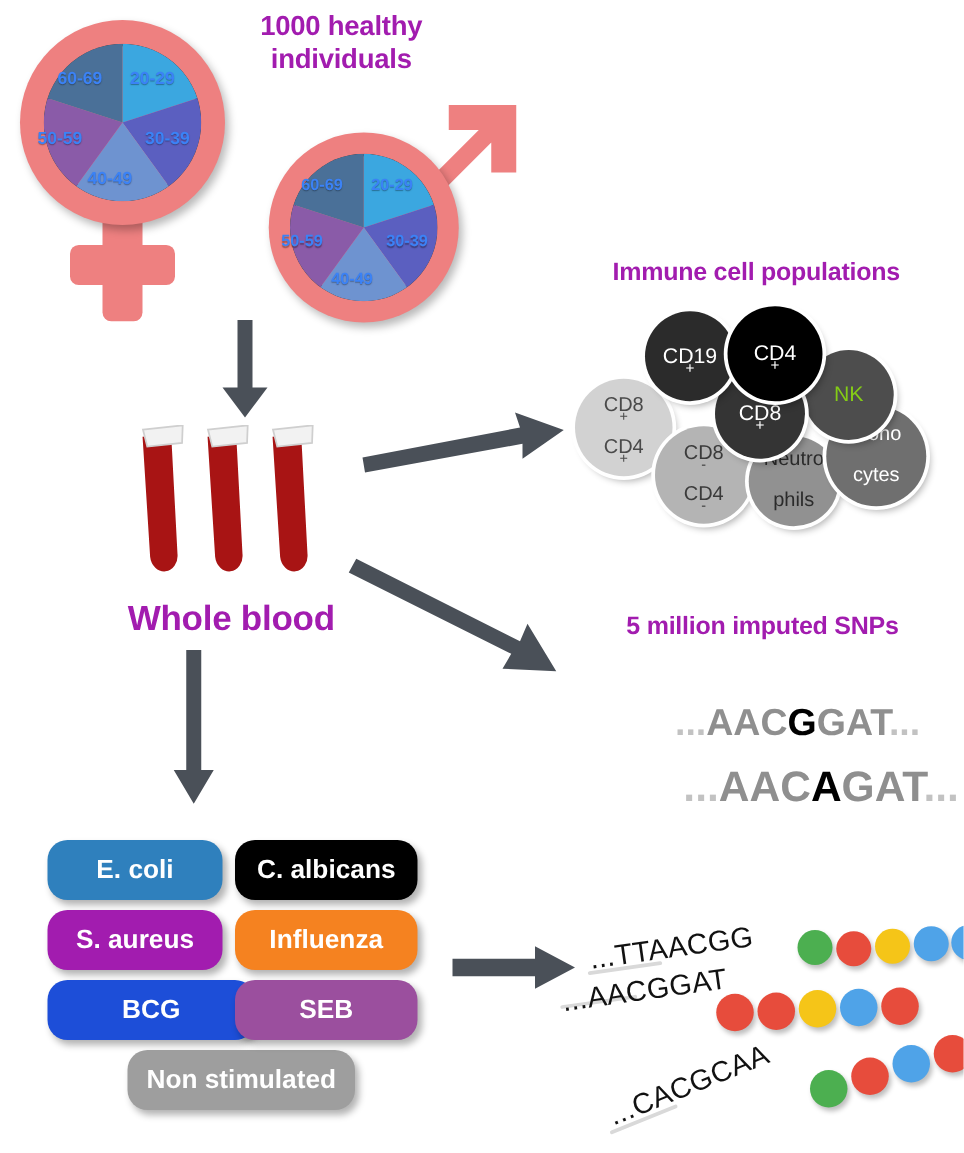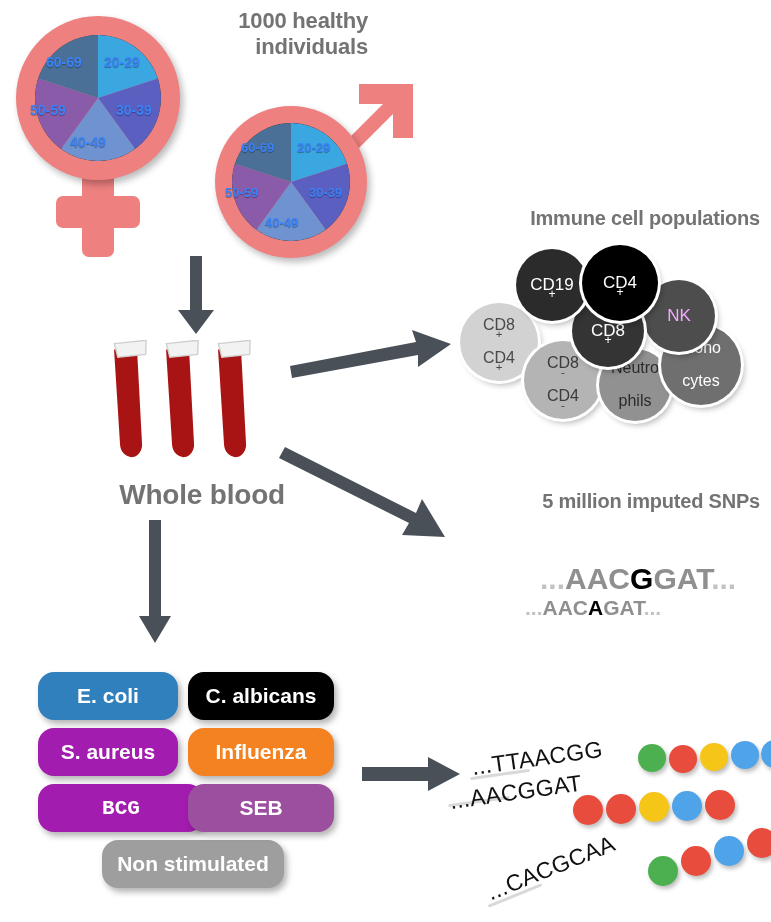--- a/index.html
+++ b/index.html
@@ -12,22 +12,22 @@
     position:relative;
     width:771px;height:922px;
     background:#ffffff;
     overflow:hidden;
   }
   .abs{position:absolute;}
 
   
   .heading{
     font-weight:bold;
-    color:#737373;
-    text-align:right;
+    color:#a21caf;
+    text-align:center;
     line-height:1.18;
     letter-spacing:-0.2px;
   }
 
   
   .sym-wrap{position:absolute;}
   .sym-ring{
     position:absolute;
     border-radius:50%;
     background:#ee8080;
@@ -244,21 +244,21 @@
       </div>
     </div>
 
     <div class="cell" style="left:201px;top:80px;width:80px;height:80px;background:#6f6f6f;color:#ffffff;font-size:16px;">
       <div>
         <span>Mono</span><br>
         <span>cytes</span>
       </div>
     </div>
 
-    <div class="cell" style="left:183px;top:35px;width:72px;height:72px;background:#4d4d4d;color:#f0abfc;font-size:17px;text-align:center;">
+    <div class="cell" style="left:183px;top:35px;width:72px;height:72px;background:#4d4d4d;color:#84cc16;font-size:17px;text-align:center;">
       <div>
         <span>NK</span>
       </div>
     </div>
 
     <div class="cell" style="left:112px;top:50px;width:72px;height:72px;background:#343434;color:#ffffff;font-size:17px;">
       <div>
         <span>CD8</span>
           <span class="sup">+</span>
       </div>
@@ -278,39 +278,39 @@
       </div>
     </div>
   </div>
 
   <div class="abs heading" style="left:460px;top:490px;width:300px;font-size:20px;">5 million imputed SNPs</div>
 
   <div class="abs" style="left:490px;top:528px;width:250px;height:86px;">
     <div class="snp-line" style="left:0px;top:0px;font-size:30px;">
       <span class="dim">...</span><span class="mid">AAC</span><span class="hit">G</span><span class="mid">GAT</span><span class="dim">...</span>
     </div>
-    <div class="snp-line" style="left:0px;top:44px;font-size:21px;">
+    <div class="snp-line" style="left:0px;top:44px;font-size:34px;">
       <span class="dim">...</span><span class="mid">AAC</span><span class="hit">A</span><span class="mid">GAT</span><span class="dim">...</span>
     </div>
   </div>
 
   <div class="abs" style="left:38px;top:672px;width:300px;height:225px;">
     <div class="stimbox" style="left:0px;top:0px;width:140px;height:48px;background:#2f80bd;font-size:21px;">
       <span>E. coli</span>
     </div>
     <div class="stimbox" style="left:150px;top:0px;width:146px;height:48px;background:#000000;font-size:21px;">
       <span>C. albicans</span>
     </div>
     <div class="stimbox" style="left:0px;top:56px;width:140px;height:48px;background:#a21caf;font-size:21px;">
       <span>S. aureus</span>
     </div>
     <div class="stimbox" style="left:150px;top:56px;width:146px;height:48px;background:#f58220;font-size:21px;">
       <span>Influenza</span>
     </div>
-    <div class="stimbox" style="left:0px;top:112px;width:166px;height:48px;background:#a21caf;font-size:21px;font-family:Liberation Mono, monospace;">
+    <div class="stimbox" style="left:0px;top:112px;width:166px;height:48px;background:#1d4ed8;font-size:21px;">
       <span>BCG</span>
     </div>
     <div class="stimbox" style="left:64px;top:168px;width:182px;height:48px;background:#9e9e9e;font-size:21px;">
       <span>Non stimulated</span>
     </div>
     <div class="stimbox" style="left:150px;top:112px;width:146px;height:48px;background:#9b4f9e;font-size:21px;">
       <span>SEB</span>
     </div>
   </div>
 

